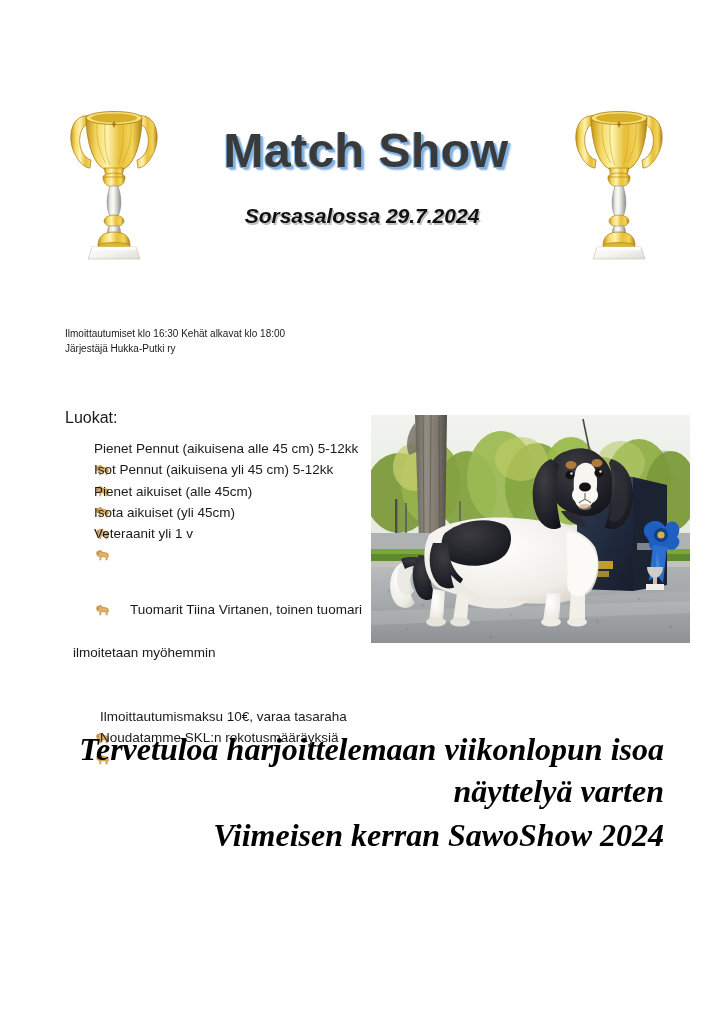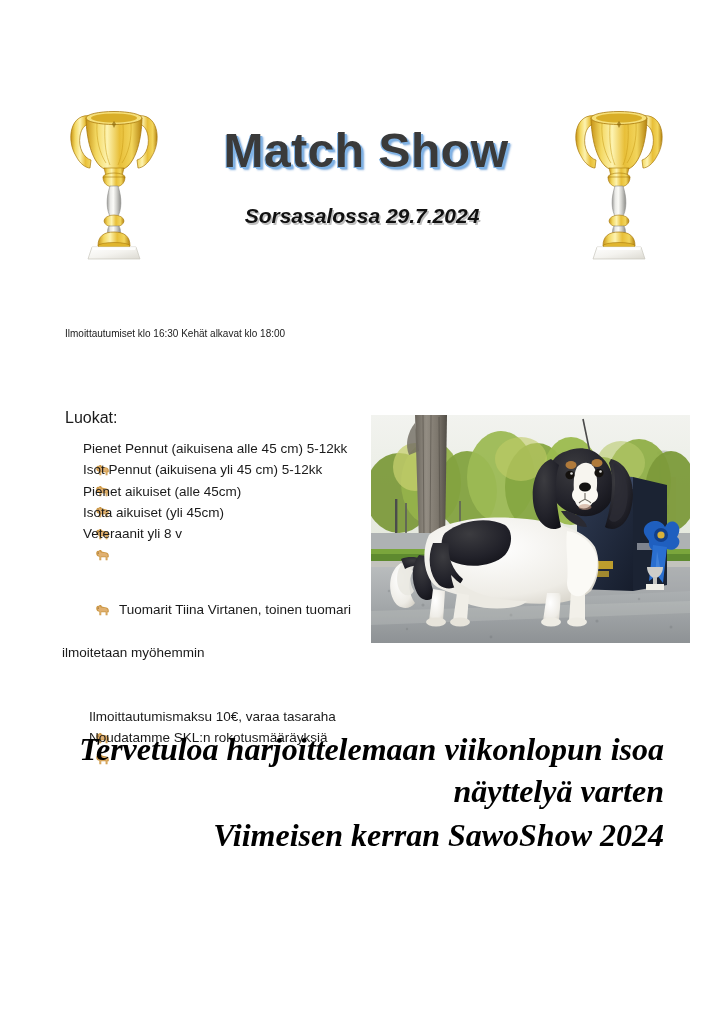--- a/index.html
+++ b/index.html
@@ -94,20 +94,21 @@
     line-height: 1.58;
     color: #1a1a1a;
   }
   .bullet-list-classes { top: 438px; }
   .bullet-list-notes   { top: 578px; }
 
   .bullet-row {
     display: flex;
     align-items: flex-start;
     white-space: pre;
+    gap: 11px;
   }
   .bullet-row + .bullet-row { margin-top: 0; }
 
   .dog-bullet {
     width: 15px;
     height: 14px;
     flex: 0 0 15px;
     margin-top: 3px;
     margin-right: 3px;
   }
@@ -259,20 +260,21 @@
       <path d="M30 159 L74 159 L78 171 L26 171 Z" fill="url(#marbB)" stroke="#c9c7bd" stroke-width="0.7"></path>
       <path d="M30 159 L74 159 L73 162 L31 162 Z" fill="#ffffff" opacity="0.8"></path>
     </svg>
   </div>
 
   <div class="title">Match Show</div>
   <div class="subtitle">Sorsasalossa 29.7.2024</div>
 
   <div class="info-block">
     <div class="info-line">Ilmoittautumiset klo 16:30 Kehät alkavat klo 18:00</div>
+    <div class="info-line">Järjestäjä Hukka-Putki ry</div>
   </div>
 
   <div class="luokat-heading">Luokat:</div>
 
   <ul class="bullet-list bullet-list-classes">
     <li class="bullet-row">
       <span class="dog-bullet">
         <svg viewBox="0 0 24 22" xmlns="http://www.w3.org/2000/svg">
           <path d="M2 7 C2 4 4 2 6 3 C7 1 10 1 11 4 L16 5 C19 5 22 7 22 10 L22 13 L20 13 L20 18 L17 18 L17 13 L10 13 L10 18 L7 18 L7 12 C4 12 2 10 2 7 Z" fill="#cb9641"></path>
           <path d="M4 6 C4 4.5 5 3.8 6 4.6 C6.6 3.2 8.6 3.2 9.4 5.4 L15.6 6.4 C18 6.6 20.4 8 20.4 10.4 L20.4 12 L18.6 12 L18.6 17 L17.6 17 L17.6 12 L9.4 12 L9.4 17 L8.2 17 L8.2 11.4 C5.4 11.2 4 9.2 4 6 Z" fill="#e0b070"></path>
@@ -312,21 +314,21 @@
       <span class="bullet-text">Isota aikuiset (yli 45cm)</span>
     </li>
     <li class="bullet-row">
       <span class="dog-bullet">
         <svg viewBox="0 0 24 22" xmlns="http://www.w3.org/2000/svg">
           <path d="M2 7 C2 4 4 2 6 3 C7 1 10 1 11 4 L16 5 C19 5 22 7 22 10 L22 13 L20 13 L20 18 L17 18 L17 13 L10 13 L10 18 L7 18 L7 12 C4 12 2 10 2 7 Z" fill="#cb9641"></path>
           <path d="M4 6 C4 4.5 5 3.8 6 4.6 C6.6 3.2 8.6 3.2 9.4 5.4 L15.6 6.4 C18 6.6 20.4 8 20.4 10.4 L20.4 12 L18.6 12 L18.6 17 L17.6 17 L17.6 12 L9.4 12 L9.4 17 L8.2 17 L8.2 11.4 C5.4 11.2 4 9.2 4 6 Z" fill="#e0b070"></path>
           <circle cx="5.2" cy="6.4" r="0.9" fill="#6b4513"></circle>
         </svg>
       </span>
-      <span class="bullet-text">Veteraanit yli 8 v</span>
+      <span class="bullet-text">Veteraanit yli 1 v</span>
     </li>
   </ul>
 
   <ul class="bullet-list bullet-list-notes">
     <li class="bullet-row bullet-indent">
       <span class="dog-bullet">
         <svg viewBox="0 0 24 22" xmlns="http://www.w3.org/2000/svg">
           <path d="M2 7 C2 4 4 2 6 3 C7 1 10 1 11 4 L16 5 C19 5 22 7 22 10 L22 13 L20 13 L20 18 L17 18 L17 13 L10 13 L10 18 L7 18 L7 12 C4 12 2 10 2 7 Z" fill="#cb9641"></path>
           <path d="M4 6 C4 4.5 5 3.8 6 4.6 C6.6 3.2 8.6 3.2 9.4 5.4 L15.6 6.4 C18 6.6 20.4 8 20.4 10.4 L20.4 12 L18.6 12 L18.6 17 L17.6 17 L17.6 12 L9.4 12 L9.4 17 L8.2 17 L8.2 11.4 C5.4 11.2 4 9.2 4 6 Z" fill="#e0b070"></path>
           <circle cx="5.2" cy="6.4" r="0.9" fill="#6b4513"></circle>

